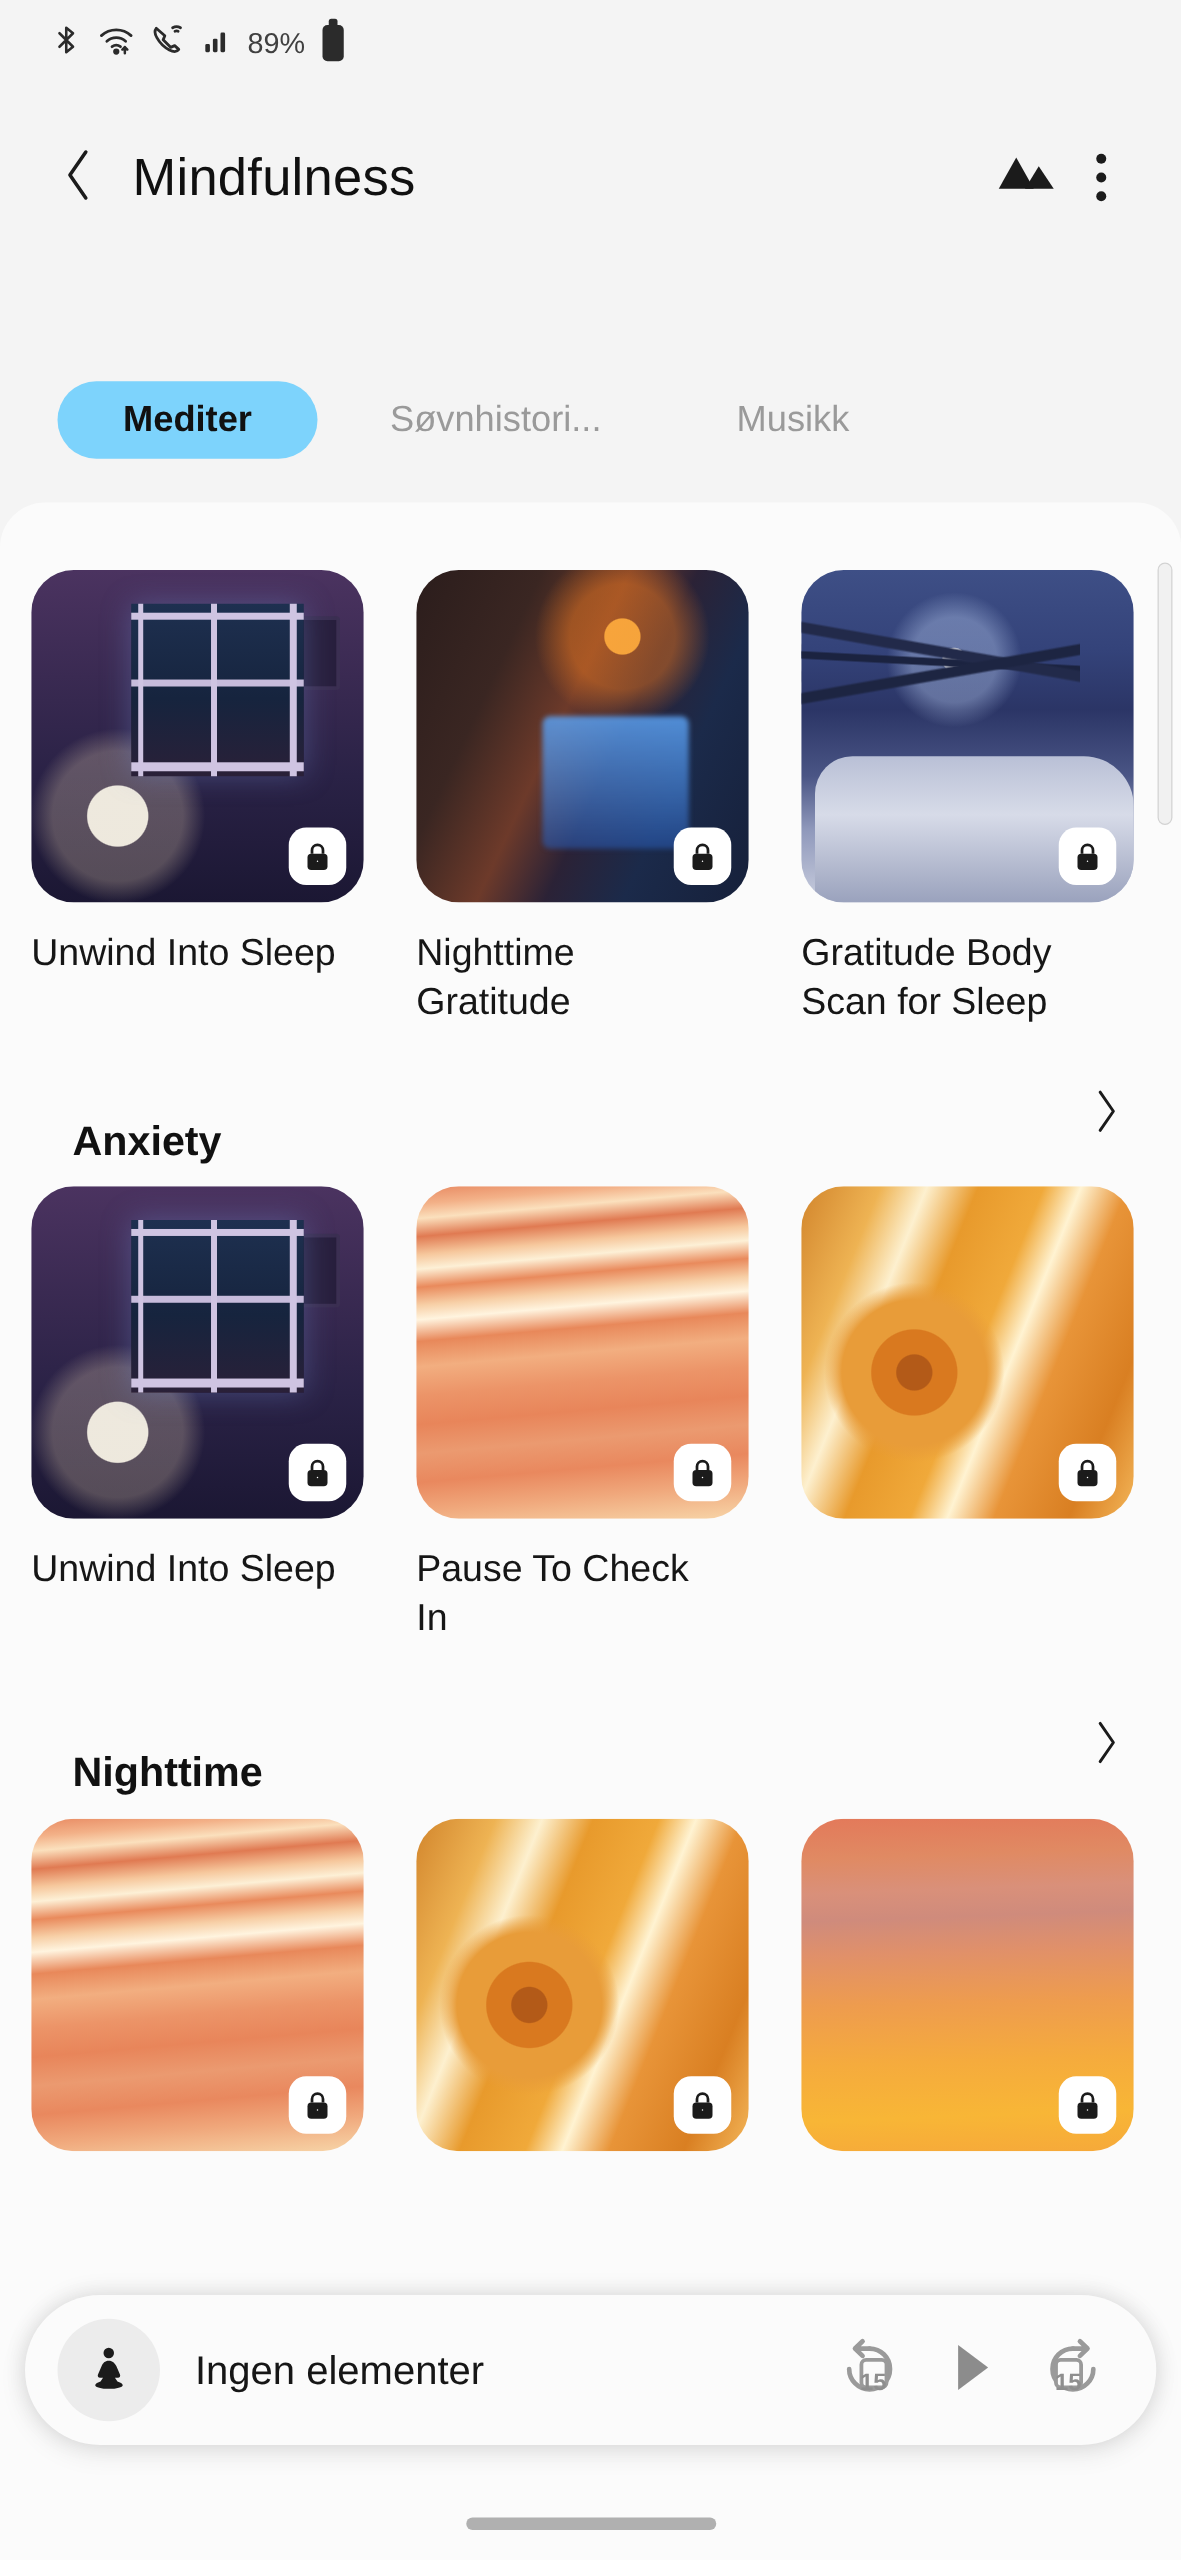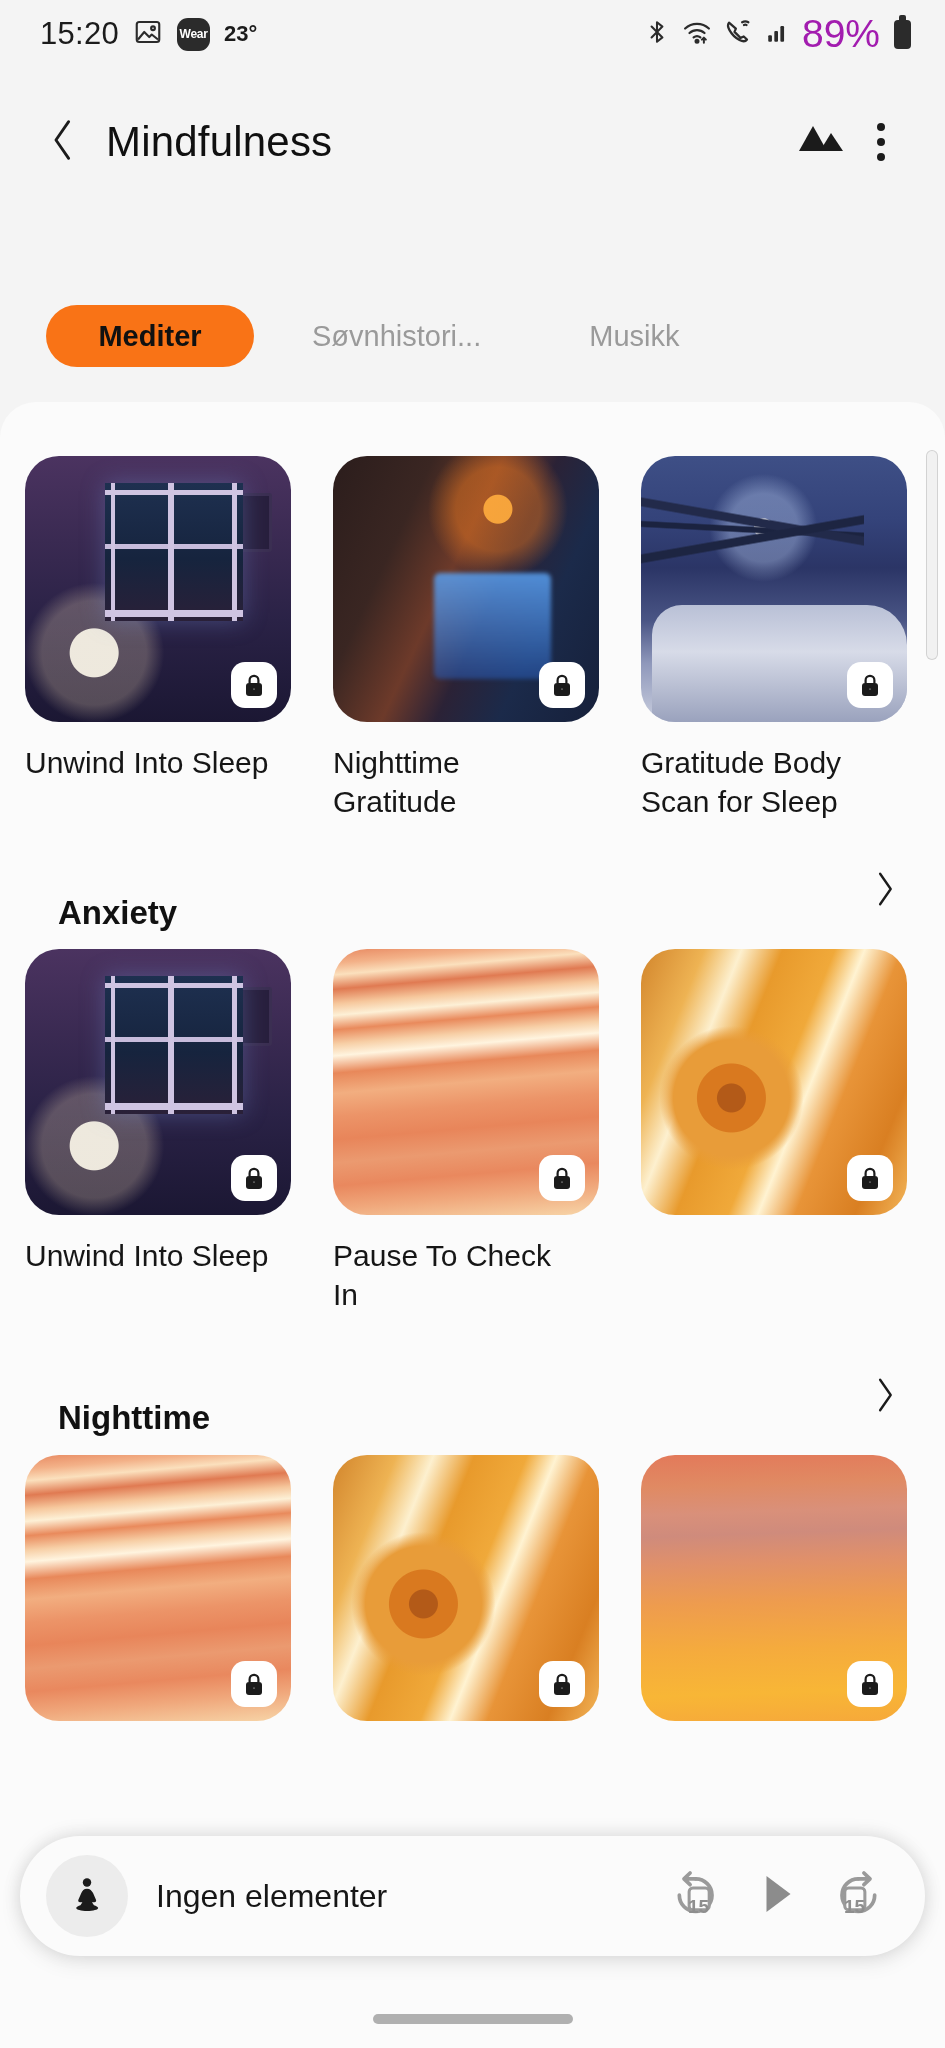--- a/index.html
+++ b/index.html
@@ -19,21 +19,21 @@
   }
   .sb-left { display: flex; align-items: center; gap: 14px; }
   .sb-time { font-size: 31px; color: #1b1b1b; letter-spacing: .3px; }
   .sb-right { display: flex; align-items: center; gap: 11px; }
   .sb-temp { font-size: 22px; font-weight: bold; color: #1b1b1b; }
   .wear-badge {
     width: 33px; height: 33px; border-radius: 11px; background: #2b2b2b;
     display: flex; align-items: center; justify-content: center;
   }
   .wear-badge span { color: #fff; font-size: 12px; font-weight: bold; letter-spacing: -0.3px; }
-  .sb-batt { font-size: 39px; color: #a21caf; }
+  .sb-batt { font-size: 23px; color: #404040; }
   .batt-icon {
     width: 17px; height: 29px; border-radius: 4px; background: #2b2b2b;
     position: relative; margin-left: 3px;
   }
   .batt-icon:before {
     content: ""; position: absolute; top: -5px; left: 5px;
     width: 7px; height: 5px; border-radius: 2px 2px 0 0; background: #2b2b2b;
   }
 
   
@@ -51,21 +51,21 @@
   
   .tabs {
     position: absolute; top: 300px; left: 0; right: 0; height: 72px;
     display: flex; align-items: center; padding-left: 46px; gap: 0;
   }
   .tab {
     height: 62px; display: flex; align-items: center; justify-content: center;
     font-size: 29px; color: #9a9a9a; padding: 0 34px; border-radius: 31px;
     white-space: nowrap;
   }
-  .tab.active { background: #f97316; color: #111; font-weight: bold; min-width: 208px; }
+  .tab.active { background: #7dd3fc; color: #111; font-weight: bold; min-width: 208px; }
   .tab.t2 { margin-left: 24px; }
   .tab.t3 { margin-left: 40px; }
 
   
   .sheet {
     position: absolute; top: 402px; left: 0; right: 0; bottom: 0;
     background: #fbfbfb; border-radius: 36px 36px 0 0; overflow: hidden;
   }
 
   .section { padding: 0 0 0 0; }
@@ -187,34 +187,20 @@
     position: absolute; bottom: 24px; left: 50%; transform: translateX(-50%);
     width: 200px; height: 10px; border-radius: 5px; background: #b0b0b0;
   }
 </style>
 </head>
 <body>
 
 <div class="phone">
 
   <div class="statusbar">
-    <div class="sb-left">
-      <div class="sb-time">15:20</div>
-      <span>
-        <svg width="30" height="30" viewBox="0 0 24 24" fill="none" stroke="#2b2b2b" stroke-width="1.7">
-          <rect x="3" y="4" width="18" height="16" rx="2"></rect>
-          <circle cx="16" cy="9" r="1.5"></circle>
-          <path d="M4 18l5-6 4 4 2-2 5 4" stroke-linejoin="round"></path>
-        </svg>
-      </span>
-      <div class="wear-badge">
-        <span>Wear</span>
-      </div>
-      <div class="sb-temp">23°</div>
-    </div>
     <div class="sb-right">
       <span>
         <svg width="26" height="30" viewBox="0 0 24 24" fill="none" stroke="#2b2b2b" stroke-width="1.9" stroke-linecap="round" stroke-linejoin="round">
           <path d="M7 7l10 10-5 4V3l5 4L7 17"></path>
         </svg>
       </span>
       <span>
         <svg width="32" height="30" viewBox="0 0 24 24" fill="none" stroke="#2b2b2b" stroke-width="1.8" stroke-linecap="round">
           <path d="M2.5 9.2a14 14 0 0 1 19 0"></path>
           <path d="M6 12.8a9 9 0 0 1 12 0"></path>

